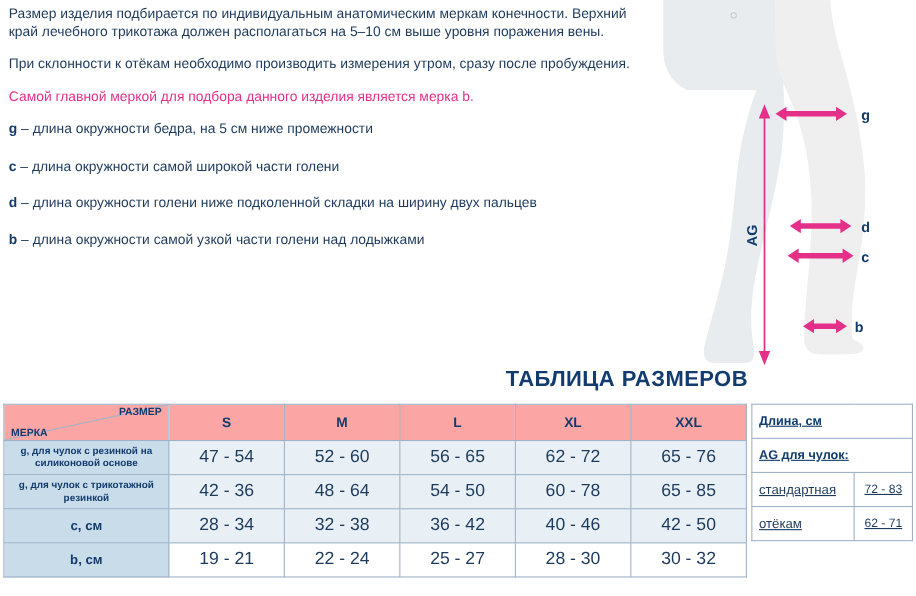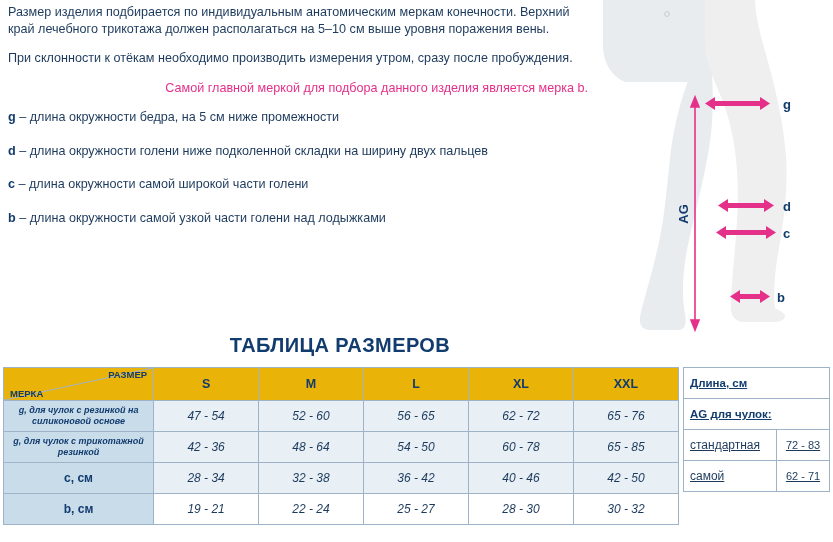--- a/index.html
+++ b/index.html
@@ -16,56 +16,56 @@
   
   .textcol{
     position:absolute;left:8px;top:4px;width:580px;
   }
   .para{
     font-size:12.6px;
     line-height:16.5px;
     color:#1d3a5c;
     margin:0 0 13px 0;
   }
-  .para.pink{color:#e5308a;text-align:right;}
+  .para.pink{color:#e5308a;}
   .legend{
     font-size:12.6px;
     line-height:16.5px;
     color:#1d3a5c;
     margin:0 0 17px 0;
   }
   .legend b{color:#123c6e;font-weight:bold;}
 
   
   .illus{position:absolute;left:585px;top:0;width:248px;height:336px;}
   .illus svg{display:block;}
 
   
   .tbl-title{
     position:absolute;left:0;top:334px;width:680px;
-    text-align:center;
+    text-align:right;
     font-size:20px;font-weight:bold;color:#123c6e;
     letter-spacing:.4px;
   }
 
   
   table{border-collapse:collapse;}
   .main-tbl{
     position:absolute;left:3px;top:367px;width:676px;
     font-size:11.5px;
   }
   .main-tbl td,.main-tbl th{
     border:1px solid #9fb3c8;
     padding:0;
     height:26px;
     text-align:center;
     vertical-align:middle;
     color:#1d3a5c;
   }
-  .hdr{background:#eab308;}
+  .hdr{background:#fca5a5;}
   .hdr .corner{
     width:150px;position:relative;height:32px;
   }
   .corner-in{
     position:relative;width:100%;height:100%;
   }
   .corner-in .razmer{
     position:absolute;right:6px;top:1px;
     font-size:9.5px;font-weight:bold;color:#123c6e;
   }
@@ -85,24 +85,23 @@
     font-weight:bold;
     font-size:12px;
     color:#123c6e;
     text-align:center;
     padding:2px 4px;
   }
   td.rowlbl.small{
     font-size:9px;
     font-weight:bold;
     line-height:11px;
-    font-style:italic;
   }
   tr.shade td.val{background:#e8f0f6;}
-  td.val{background:#ffffff;font-size:12px;font-style:italic;}
+  td.val{background:#ffffff;font-size:16px;}
 
   
   .side-tbl{
     position:absolute;left:683px;top:367px;width:147px;
     font-size:11px;
   }
   .side-tbl td{
     border:1px solid #9fb3c8;
     height:26px;
     padding:2px 6px;
@@ -123,22 +122,22 @@
 <body>
 
 <div class="wrap">
 
   <div class="textcol">
     <p class="para">Размер изделия подбирается по индивидуальным анатомическим меркам конечности. Верхний край лечебного трикотажа должен располагаться на 5–10 см выше уровня поражения вены.</p>
     <p class="para">При склонности к отёкам необходимо производить измерения утром, сразу после пробуждения.</p>
     <p class="para pink">Самой главной меркой для подбора данного изделия является мерка b.</p>
 
     <p class="legend"><b>g</b><span> – длина окружности бедра, на 5 см ниже промежности</span></p>
+    <p class="legend"><b>c</b><span> – длина окружности самой широкой части голени</span></p>
     <p class="legend"><b>d</b><span> – длина окружности голени ниже подколенной складки на ширину двух пальцев</span></p>
-    <p class="legend"><b>c</b><span> – длина окружности самой широкой части голени</span></p>
     <p class="legend"><b>b</b><span> – длина окружности самой узкой части голени над лодыжками</span></p>
   </div>
 
   <div class="illus">
     <svg width="248" height="336" viewBox="0 0 248 336" xmlns="http://www.w3.org/2000/svg">
 
       <path d="M18 0 L120 0 L120 22 C120 40 112 58 104 78 C95 102 88 130 85 158
                C82 186 80 214 74 242 C68 270 60 296 56 312 C53 324 56 330 66 330
                L92 330 C100 330 102 324 100 314 C96 292 98 268 104 240
                C112 204 122 168 126 134 C129 106 128 70 124 44 C121 22 120 8 120 0 Z" fill="#e8ecef"></path>
@@ -260,19 +259,19 @@
       <td class="head" colspan="2">Длина, см</td>
     </tr>
     <tr>
       <td class="sub" colspan="2">AG для чулок:</td>
     </tr>
     <tr>
       <td class="lbl">стандартная</td>
       <td class="num">72 - 83</td>
     </tr>
     <tr>
-      <td class="lbl">самой</td>
+      <td class="lbl">отёкам</td>
       <td class="num">62 - 71</td>
     </tr>
   </tbody>
     </table>
 
 </div>
 
 </body></html>

